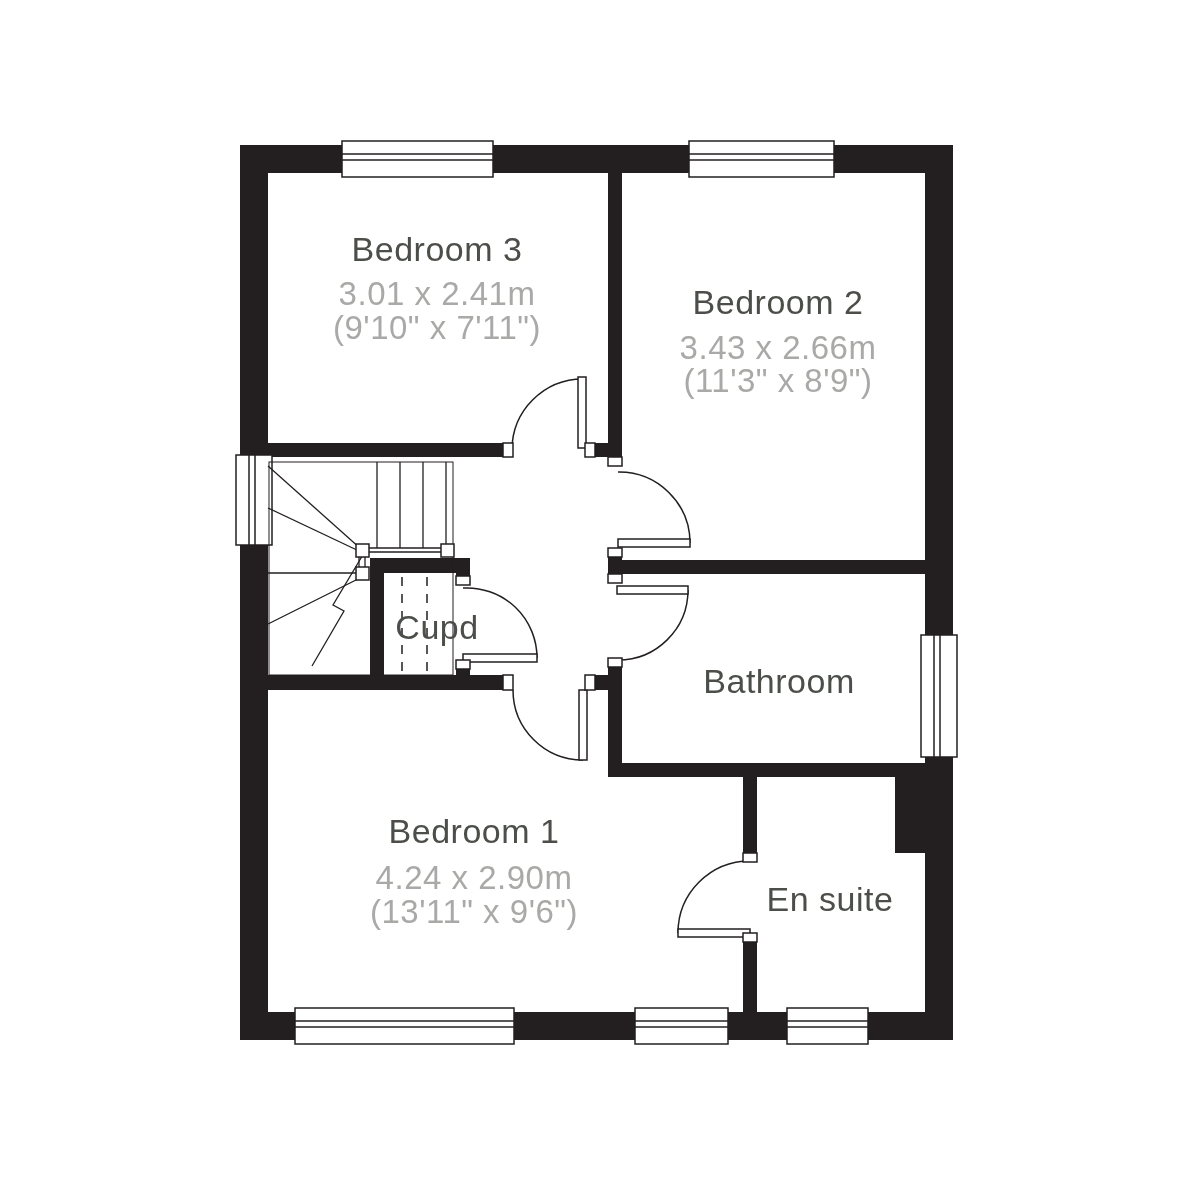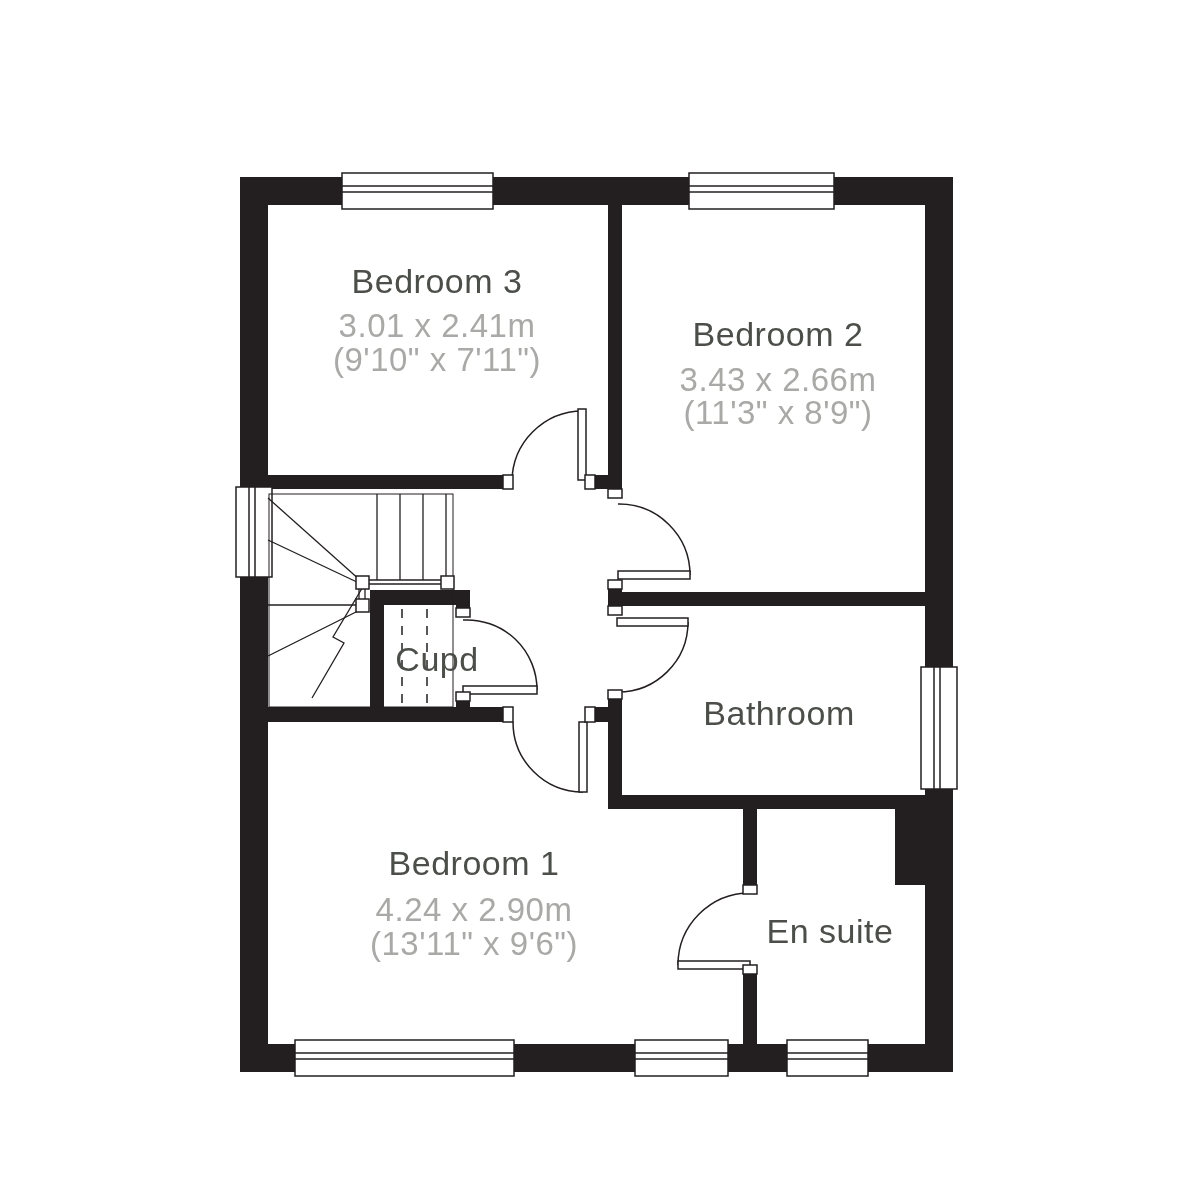--- a/index.html
+++ b/index.html
@@ -7,21 +7,20 @@
     padding: 0;
     background: #ffffff;
     width: 1200px;
     height: 1200px;
     font-family: "Liberation Sans", sans-serif;
   }
   #plan-wrap {
     width: 1200px;
     height: 1076px;
     position: relative;
-    margin-top: 32px;
   }
   svg { display: block; }
   text {
     font-family: "Liberation Sans", sans-serif;
     letter-spacing: 0.5px;
   }
   .room-name { font-size: 34px; }
   .room-dim  { font-size: 33px; }
 </style>
 </head>

